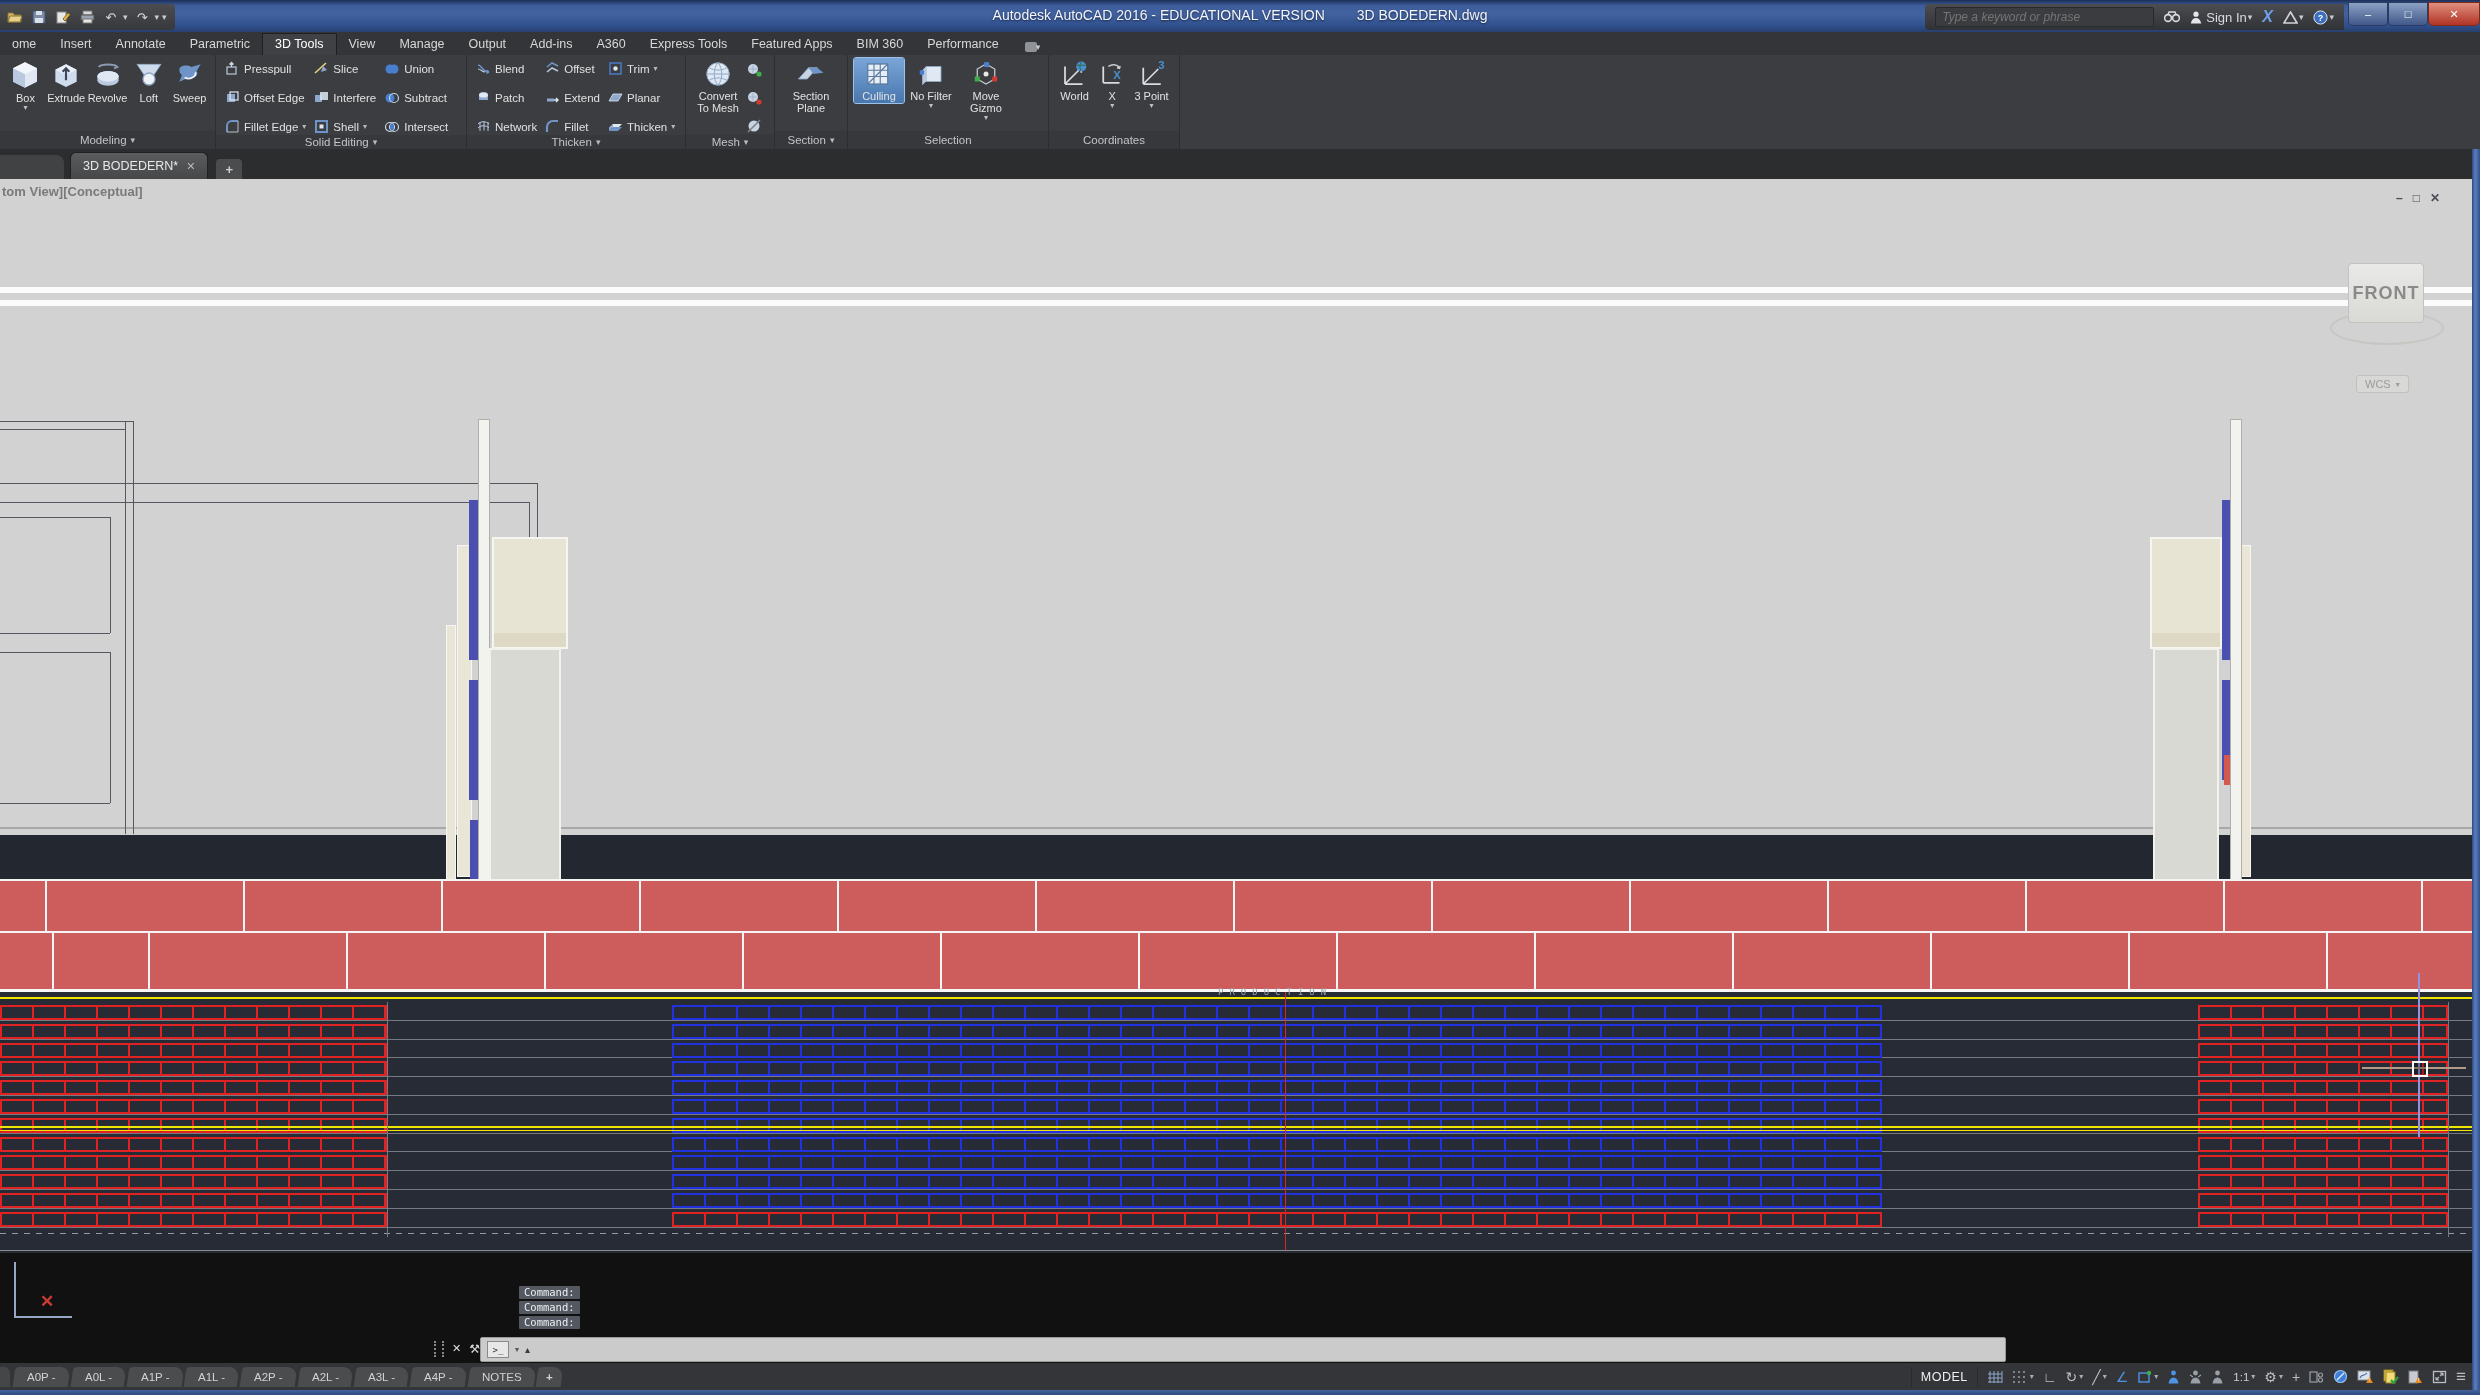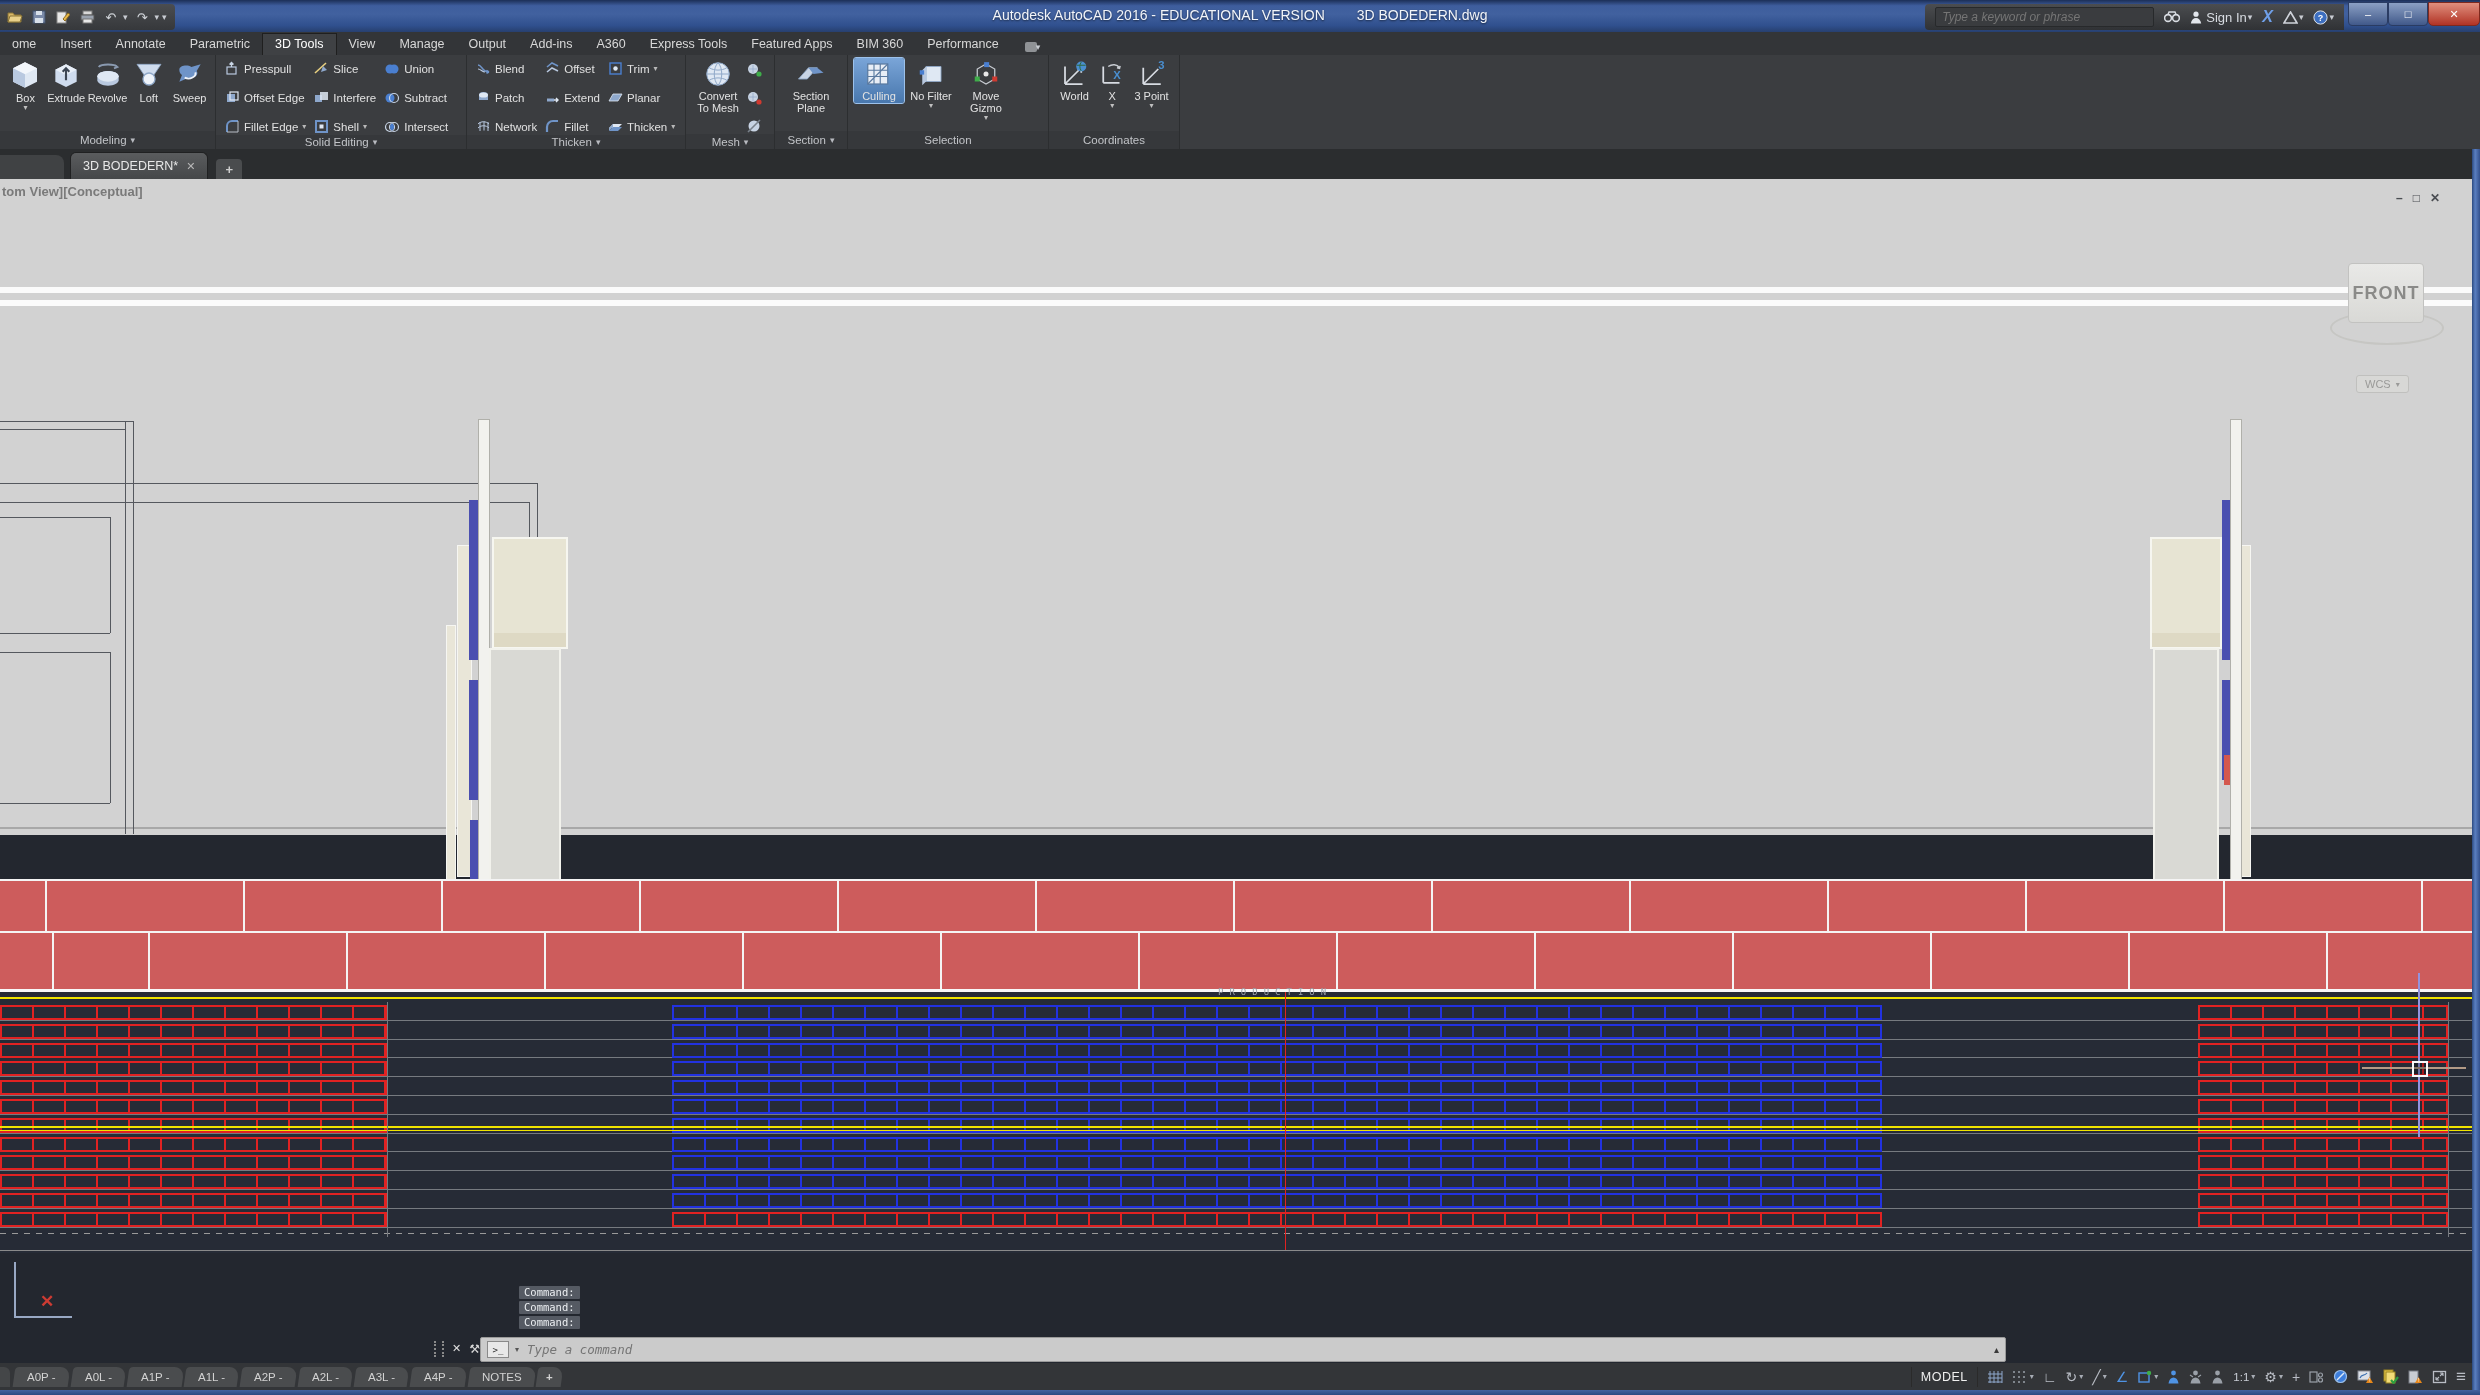--- a/index.html
+++ b/index.html
@@ -52,21 +52,21 @@
 
   
   #filetabs{position:absolute;left:0;top:149px;width:2480px;height:30px;background:#2b2d2f;display:flex;align-items:flex-end;}
   .ftab-sliver{width:64px;height:24px;background:#404244;border-radius:0 8px 0 0;margin-right:6px;}
   .ftab{height:26px;background:linear-gradient(180deg,#5a5c5e,#454749);border-radius:6px 6px 0 0;display:flex;align-items:center;
         gap:8px;padding:0 12px;color:#e8e8e8;font-size:12.5px;border:1px solid #202122;border-bottom:none;}
   .ftab .x{color:#b8b8b8;font-size:11px;}
   .ftab-plus{width:26px;height:20px;margin-left:8px;background:#4a4c4e;border-radius:4px 4px 0 0;display:flex;align-items:center;justify-content:center;color:#cfcfcf;font-weight:bold;}
 
   
-  #canvas{position:absolute;left:0;top:179px;width:2480px;height:1184px;background:#23272f;}
+  #canvas{position:absolute;left:0;top:179px;width:2480px;height:976px;background:#23272f;}
   .abs{position:absolute;}
 
   #vp-light{left:0;top:0;width:2472px;height:656px;background:#d2d2d2;}
   #vp-label{left:2px;top:5px;color:#7a7a7a;font-size:13px;font-weight:bold;}
   .beam{left:0;width:2472px;background:#fbfbfb;}
   .grayline{left:0;width:2472px;background:#a8a8a8;}
 
   
   .thin{position:absolute;background:#55585e;}
   
@@ -781,21 +781,20 @@
     <div class="cmd-hist" style="top:1137px">Command:</div>
 
     <div id="cmd-handle" class="abs">
       <span class="grip"></span>
       <span style="font-size:11px;color:#e0e0e0">✕</span>
       <span style="font-size:12px;color:#d8d8d8">⚒</span>
     </div>
     <div id="cmd-bar" class="abs">
       <span id="cmd-prompt-box">&gt;_</span>
       <span style="font-size:8px;color:#555">▾</span>
-      <input id="cmd-input" placeholder="Type a command" style="">
       <span id="cmd-up">▴</span>
     </div>
   </div>
 
   <div id="statusbar">
     <div class="ltab-sliver"></div>
     <div class="ltab">
         <span>A0P -</span>
       </div>
     <div class="ltab">

